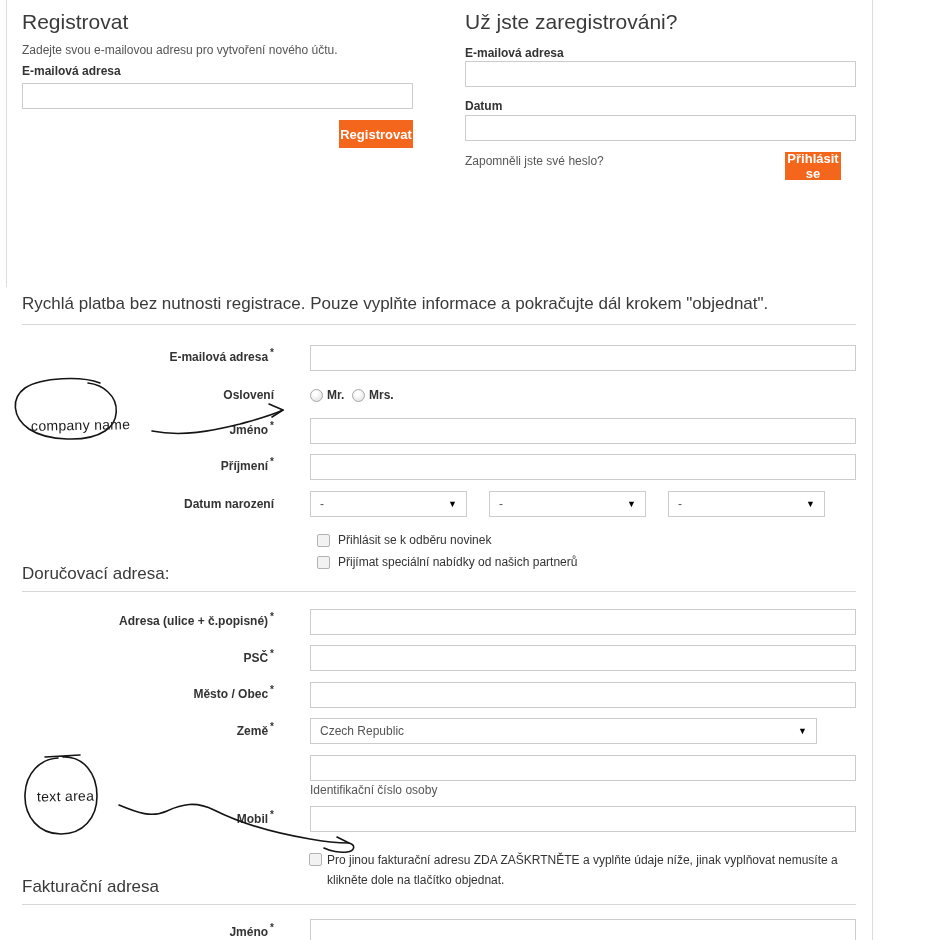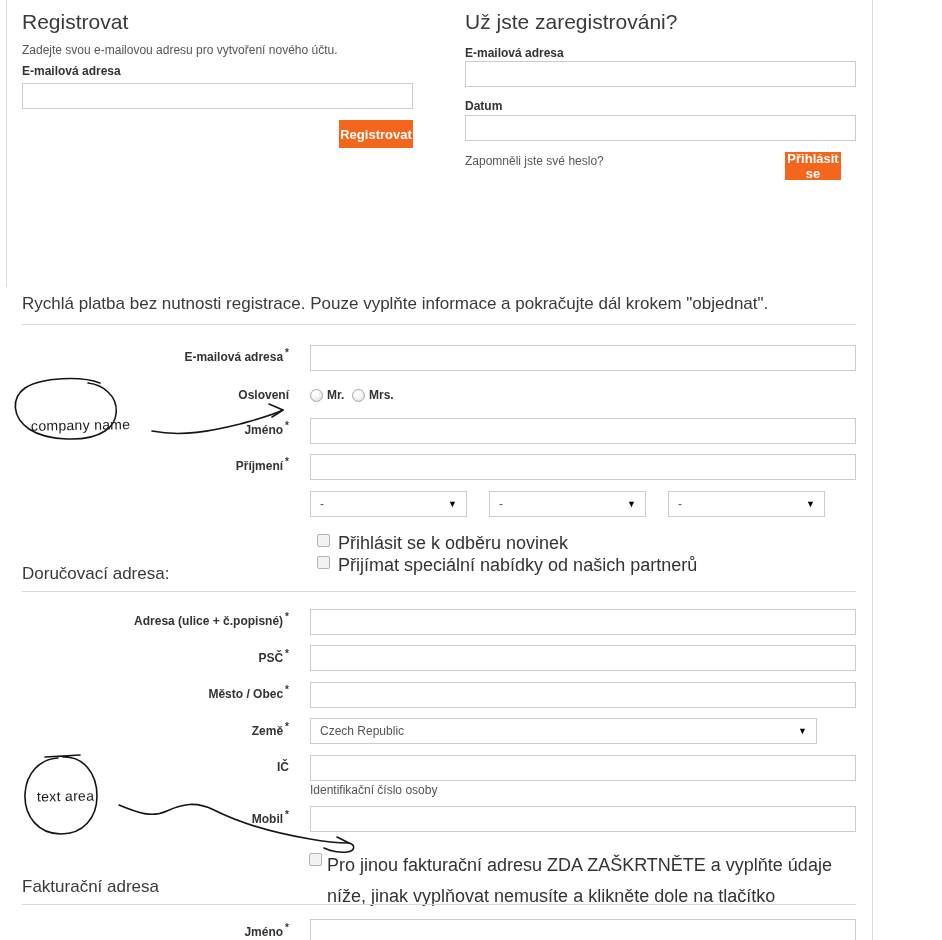--- a/index.html
+++ b/index.html
@@ -18,39 +18,39 @@
   .tinput {
     position:absolute; border:1px solid #ccc; background:#fff; height:26px;
     font-family:"Liberation Sans", sans-serif; font-size:12px; padding:0 6px; color:#333;
   }
   .btn {
     position:absolute; background:#f4661b; color:#fff; border:none;
     font-family:"Liberation Sans", sans-serif; font-size:13px; font-weight:bold;
     text-align:center; cursor:pointer; display:flex; align-items:center; justify-content:center;
   }
   .flabel {
-    position:absolute; left:19px; width:270px; text-align:right;
+    position:absolute; left:4px; width:270px; text-align:right;
     font-size:12px; font-weight:bold; color:#333;
   }
   .req { font-size:10px; vertical-align:top; position:relative; top:-3px; margin-left:2px; }
   .fselect {
     position:absolute; height:26px; border:1px solid #ccc; background:#fff;
     display:flex; align-items:center; padding:0 9px; font-size:12px; color:#555; cursor:pointer;
   }
   .fselect .arrow { margin-left:auto; font-size:9px; color:#000; line-height:1; }
   .radio {
     position:absolute; width:13px; height:13px; border-radius:50%;
     border:1px solid #a9a9a9; background:radial-gradient(circle at 40% 35%, #fff 20%, #ddd 90%);
     cursor:pointer;
   }
   .cb {
     position:absolute; width:13px; height:13px; border:1px solid #b3b3b3;
     border-radius:2px; background:#f2f2f2; cursor:pointer;
   }
-  .cblabel { position:absolute; font-size:18px; color:#333; }
+  .cblabel { position:absolute; font-size:12px; color:#333; }
   .link { position:absolute; font-size:12px; color:#575757; cursor:pointer; }
   .help { position:absolute; font-size:12px; color:#555; }
   .note {
     position:absolute; font-size:14px; color:#1a1a1a; letter-spacing:0.3px;
     transform:rotate(-1deg); white-space:nowrap;
   }
   #anno-svg { position:absolute; left:0; top:0; pointer-events:none; }
   #anno-svg path { fill:none; stroke:#141414; stroke-width:1.6; stroke-linecap:round; stroke-linejoin:round; }
 </style>
 </head>
@@ -86,20 +86,21 @@
   <div class="blabel" style="left:327px; top:388px;">Mr.</div>
   <div class="radio" style="left:352px; top:389px;"></div>
   <div class="blabel" style="left:369px; top:388px;">Mrs.</div>
 
   <div class="flabel" style="top:423px;"><span>Jméno</span><span class="req">*</span></div>
   <input class="tinput" type="text" style="left: 310px; top: 418px; width: 546px;" value="">
 
   <div class="flabel" style="top:459px;"><span>Příjmení</span><span class="req">*</span></div>
   <input class="tinput" type="text" style="left: 310px; top: 454px; width: 546px;" value="">
 
+  <div class="flabel" style="top:497px;">Datum narození</div>
   <div class="fselect" style="left:310px; top:491px; width:157px;">
     <span>-</span>
     <span class="arrow">▼</span>
   </div>
   <div class="fselect" style="left:489px; top:491px; width:157px;">
     <span>-</span>
     <span class="arrow">▼</span>
   </div>
   <div class="fselect" style="left:668px; top:491px; width:157px;">
     <span>-</span>
@@ -122,21 +123,20 @@
 
   <div class="flabel" style="top:687px;"><span>Město / Obec</span><span class="req">*</span></div>
   <input class="tinput" type="text" style="left: 310px; top: 682px; width: 546px;" value="">
 
   <div class="flabel" style="top:724px;"><span>Země</span><span class="req">*</span></div>
   <div class="fselect" style="left:310px; top:718px; width:507px;">
     <span>Czech Republic</span>
     <span class="arrow">▼</span>
   </div>
 
-  <div class="flabel" style="top:760px;">IČ</div>
   <input class="tinput" type="text" style="left: 310px; top: 755px; width: 546px;" value="">
   <div class="help" style="left:310px; top:783px;">Identifikační číslo osoby</div>
 
   <div class="flabel" style="top:812px;"><span>Mobil</span><span class="req">*</span></div>
   <input class="tinput" type="text" style="left: 310px; top: 806px; width: 546px;" value="">
 
   <div class="cb" style="left:309px; top:853px;"></div>
   <div class="cblabel" style="left:327px; top:850px; width:520px; line-height:1.7;">Pro jinou fakturační adresu ZDA ZAŠKRTNĚTE a vyplňte údaje níže, jinak vyplňovat nemusíte a klikněte dole na tlačítko objednat.</div>
 
   <div class="h2" style="left:22px; top:877px;">Fakturační adresa</div>

